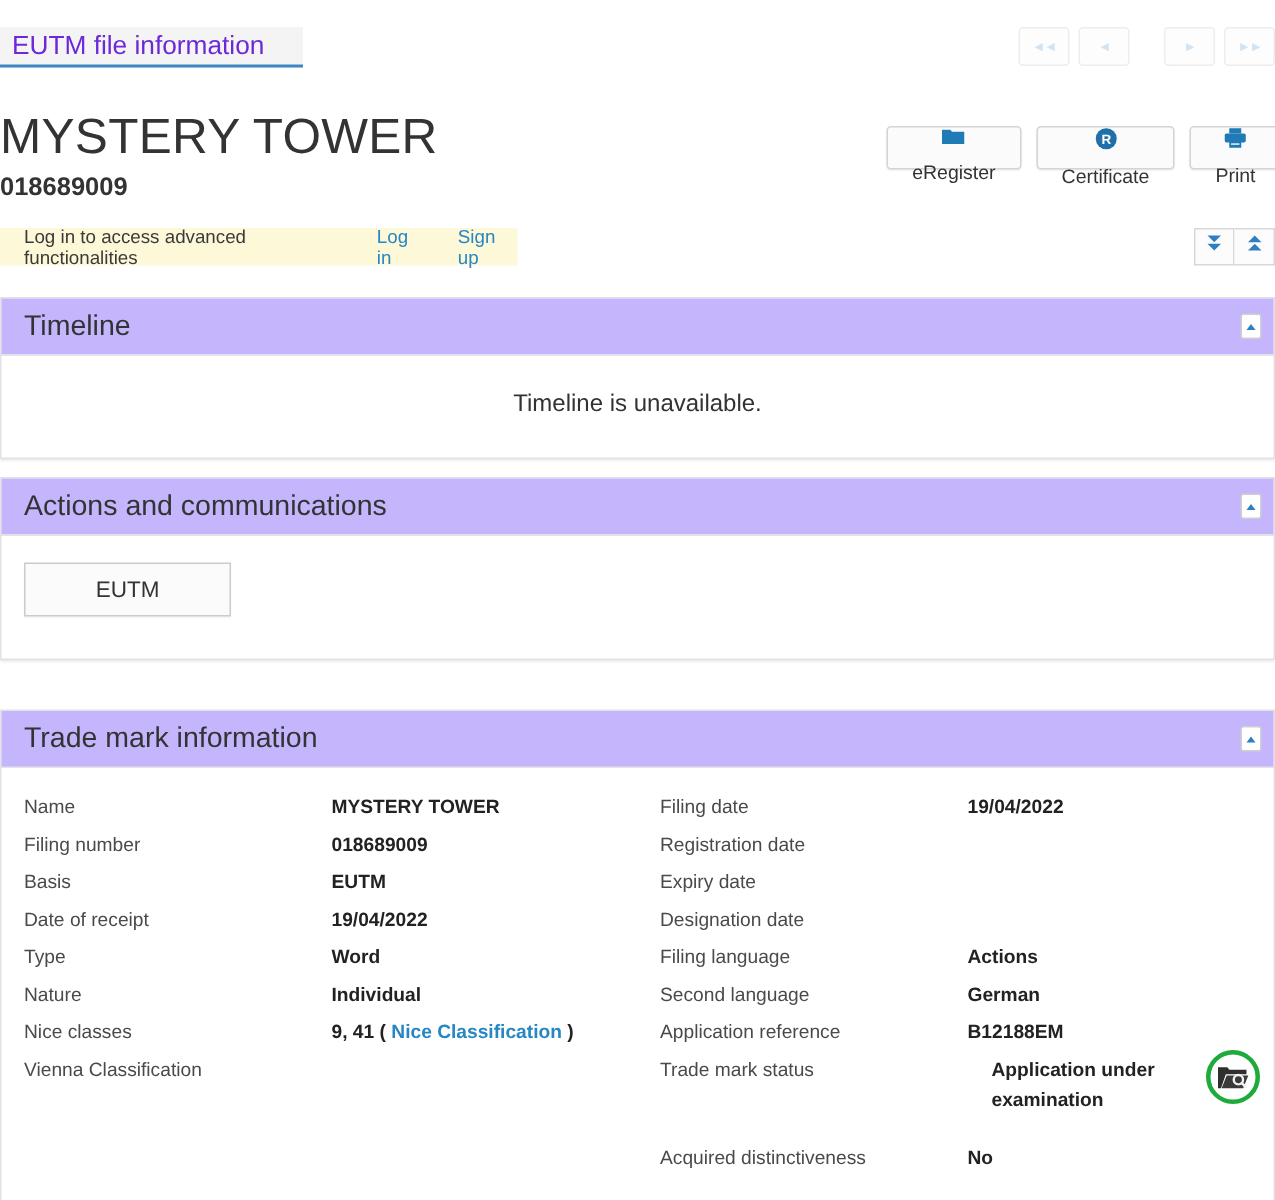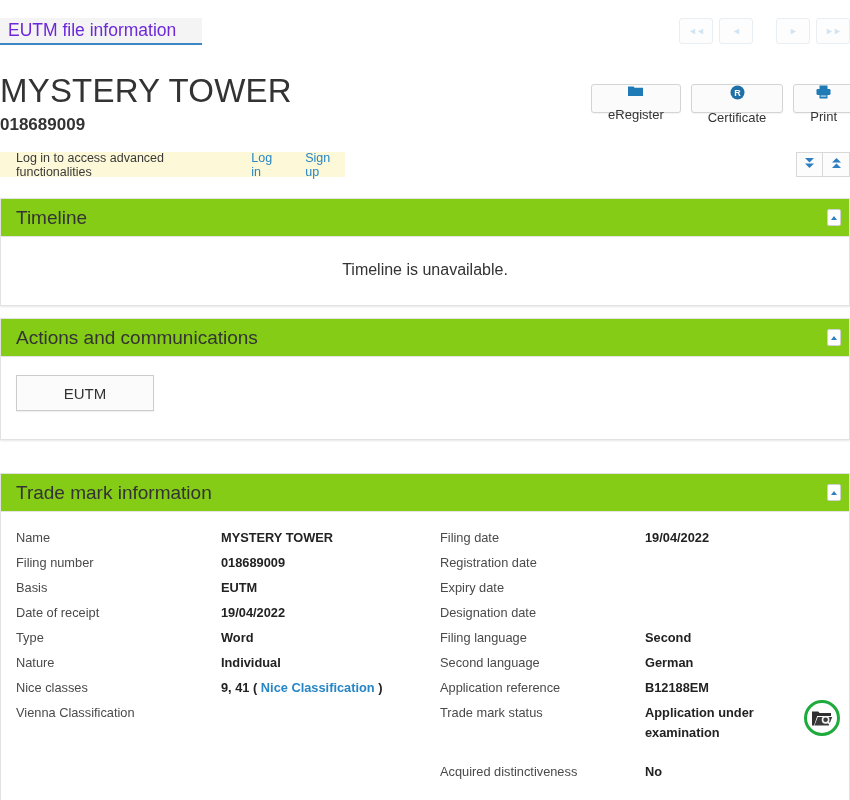--- a/index.html
+++ b/index.html
@@ -87,21 +87,21 @@
   .exp-btn + .exp-btn { border-left: none; }
 
   
   .panel {
     position: absolute; left: 0; width: 850px;
     background: #ffffff;
     border: 1px solid #e2e2e2;
     box-shadow: 0 1px 2px rgba(0,0,0,.10);
   }
   .panel-head {
-    height: 38px; background: #84cc16;
+    height: 38px; background: #c4b5fd;
     border-bottom: 1px solid #e4e4e4;
     display: flex; align-items: center; justify-content: space-between;
     padding: 0 8px 0 15px;
   }
   .panel-title { font-size: 19px; color: #333; font-weight: 400; }
   .toggle-btn {
     width: 14px; height: 17px;
     background: #ffffff; border: 1px solid #cfcfcf; border-radius: 2px;
     display: flex; align-items: center; justify-content: center;
   }
@@ -135,21 +135,21 @@
   .tm-col { width: 425px; padding-left: 15px; }
   .tm-row { display: flex; align-items: flex-start; min-height: 25px; }
   .tm-label {
     width: 205px; flex: none;
     font-size: 12.8px; color: #4a4a4a; line-height: 1.55;
   }
   .tm-value {
     font-size: 12.8px; font-weight: bold; color: #222; line-height: 1.55;
   }
   .tm-value a { color: #2786c4; text-decoration: none; font-weight: bold; }
-  .tm-row.tall { min-height: 43px; }
+  .tm-row.tall { min-height: 43px; gap: 16px; }
   .spacer-row { height: 16px; }
 
   .status-icon {
     position: absolute; right: 9px; top: 188px;
     width: 36px; height: 36px; border-radius: 50%;
     border: 3px solid #1faa3c;
     background: #fff;
     display: flex; align-items: center; justify-content: center;
   }
 </style>
@@ -315,21 +315,21 @@
         <div class="tm-row">
           <div class="tm-label">Expiry date</div>
           <div class="tm-value"></div>
         </div>
         <div class="tm-row">
           <div class="tm-label">Designation date</div>
           <div class="tm-value"></div>
         </div>
         <div class="tm-row">
           <div class="tm-label">Filing language</div>
-          <div class="tm-value">Second</div>
+          <div class="tm-value">Actions</div>
         </div>
         <div class="tm-row">
           <div class="tm-label">Second language</div>
           <div class="tm-value">German</div>
         </div>
         <div class="tm-row">
           <div class="tm-label">Application reference</div>
           <div class="tm-value">B12188EM</div>
         </div>
         <div class="tm-row tall">

